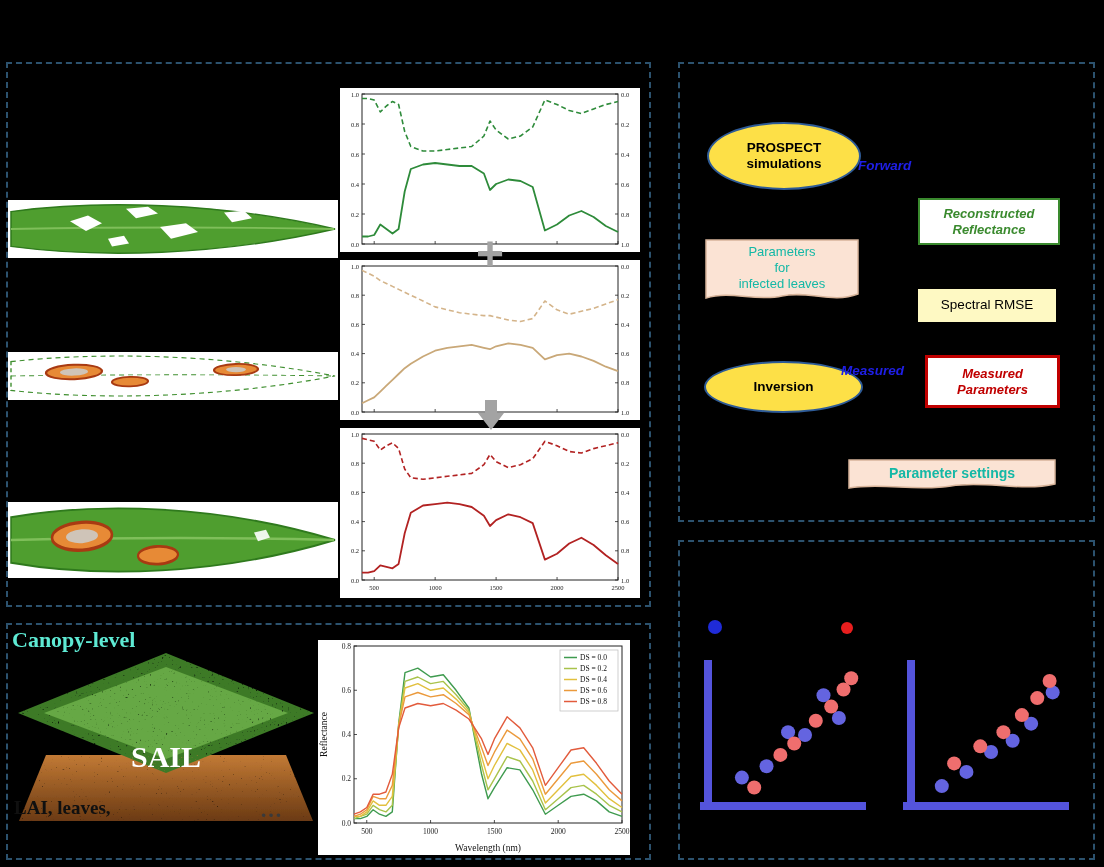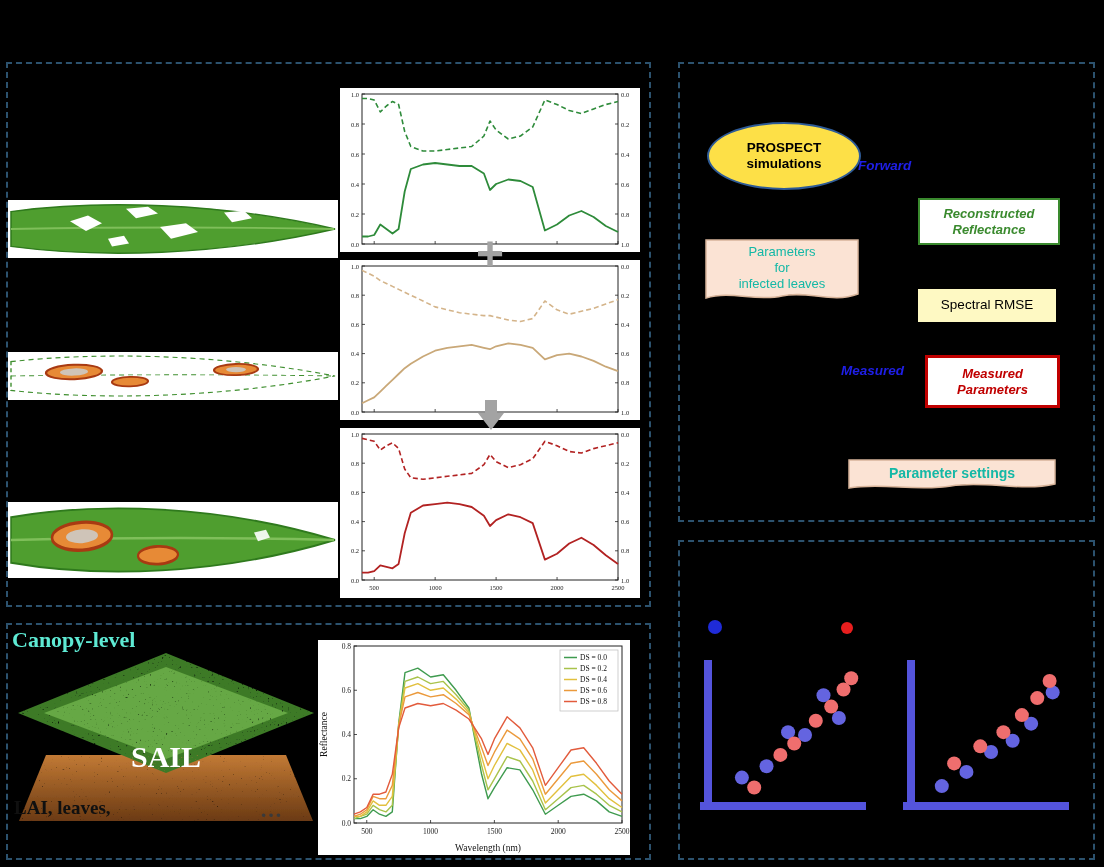--- a/index.html
+++ b/index.html
@@ -260,20 +260,23 @@
       </svg>
       <div class="banner-text preline">Parameters
 for
 infected leaves</div>
     </div>
 
     <div class="spec-box" id="boxRmse">
       <span>Spectral RMSE</span>
     </div>
 
+    <div class="ellipse" id="ellipseInversion">
+      <span>Inversion</span>
+    </div>
     <span class="dir-label" id="lblBackward">Measured</span>
 
     <div class="spec-box" id="boxMeasured">
       <span class="preline">Measured
 Parameters</span>
     </div>
 
     <div class="banner" id="bannerSettings">
       <svg viewBox="0 0 210 37" preserveAspectRatio="none">
         <path d="M2,2 H208 V26 C173,34 138,22 104,28 C69,34 35,24 2,30 Z" fill="#fbe3d4" stroke="#d8b49a" stroke-width="1.5"></path>

